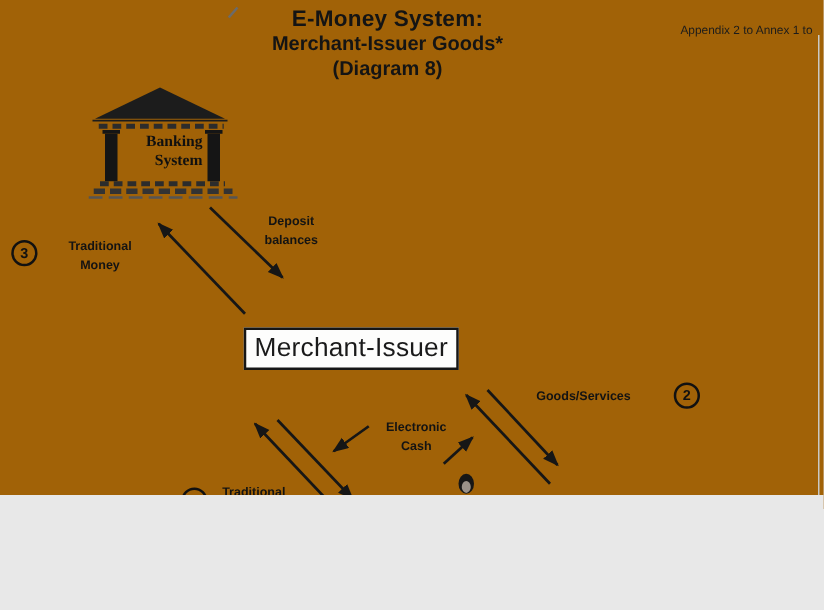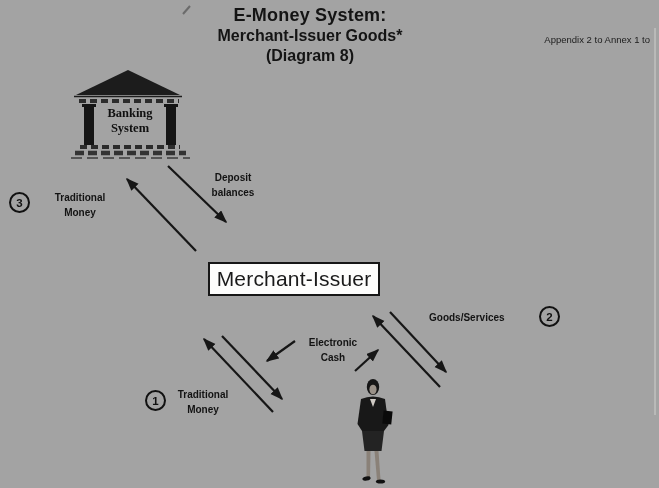--- a/index.html
+++ b/index.html
@@ -1,29 +1,29 @@
 <!DOCTYPE html>
 <html><head>
 <meta charset="utf-8">
 <style>
   html,body{margin:0;padding:0;background:#e8e8e8;}
   .page{
-    position:relative;width:659px;height:488px;background:#a3a3a3;
+    position:relative;width:659px;height:396px;background:#a16207;
     font-family:"Liberation Sans","DejaVu Sans",sans-serif;color:#141414;
     overflow:hidden;
   }
   svg.layer{position:absolute;left:0;top:0;z-index:1;}
   .lbl{position:absolute;z-index:2;}
   .title-block{left:145px;top:5px;width:330px;text-align:center;}
   .title-l1{font-size:18px;font-weight:bold;line-height:21px;letter-spacing:.2px;}
   .title-l2{font-size:16px;font-weight:bold;line-height:20px;}
   .title-l3{font-size:16px;font-weight:bold;line-height:20px;}
-  .appendix{right:9px;top:34px;text-align:left;font-size:9.5px;line-height:12.5px;color:#1c1c1c;}
+  .appendix{right:9px;top:19px;text-align:left;font-size:9.5px;line-height:12.5px;color:#1c1c1c;}
   .bank-label{
-    left:98px;top:106px;width:64px;text-align:center;white-space:pre-line;
+    left:98px;top:106px;width:64px;text-align:right;white-space:pre-line;
     font-family:"Liberation Serif","DejaVu Serif",serif;
     font-weight:bold;font-size:12.5px;line-height:15px;color:#101010;
   }
   .flow-label{
     font-weight:bold;font-size:10px;line-height:15px;text-align:center;
     white-space:pre-line;color:#131313;
   }
   .deposit-label{left:199px;top:170px;width:68px;}
   .trad-top-label{left:45px;top:191px;width:70px;line-height:14.5px;}
   .trad-bottom-label{left:169px;top:388px;width:68px;line-height:14.5px;}
@@ -33,21 +33,21 @@
     width:17px;height:17px;border:2.5px solid #111;border-radius:50%;
     display:flex;align-items:center;justify-content:center;
     font-weight:bold;font-size:11.5px;color:#111;background:transparent;
   }
   .step-3{left:9px;top:192px;}
   .step-1{left:145px;top:390px;}
   .step-2{left:539px;top:306px;}
   .mi-box{
     left:195px;top:262px;width:168px;height:30px;border:2px solid #161616;
     display:flex;align-items:center;justify-content:center;
-    font-size:21px;font-weight:400;letter-spacing:.2px;color:#1a1a1a;background:#fdfdfc;margin-left:13px;
+    font-size:21px;font-weight:400;letter-spacing:.2px;color:#1a1a1a;background:#fdfdfc;
   }
   #arrows line{stroke:#161616;stroke-width:2.2;}
 </style>
 </head>
 <body>
 
 <div class="page">
 
   <svg class="layer" width="659" height="488" viewBox="0 0 659 488">
     <defs>

